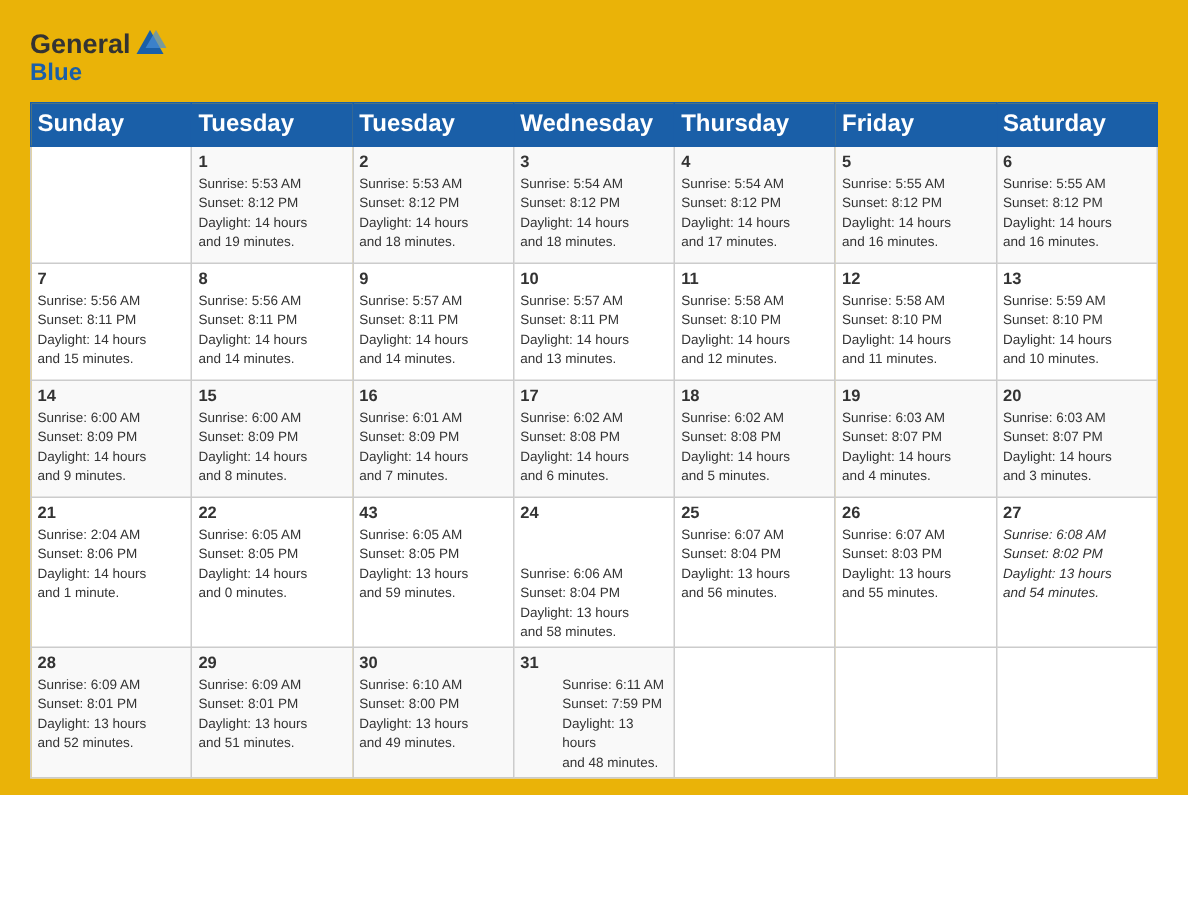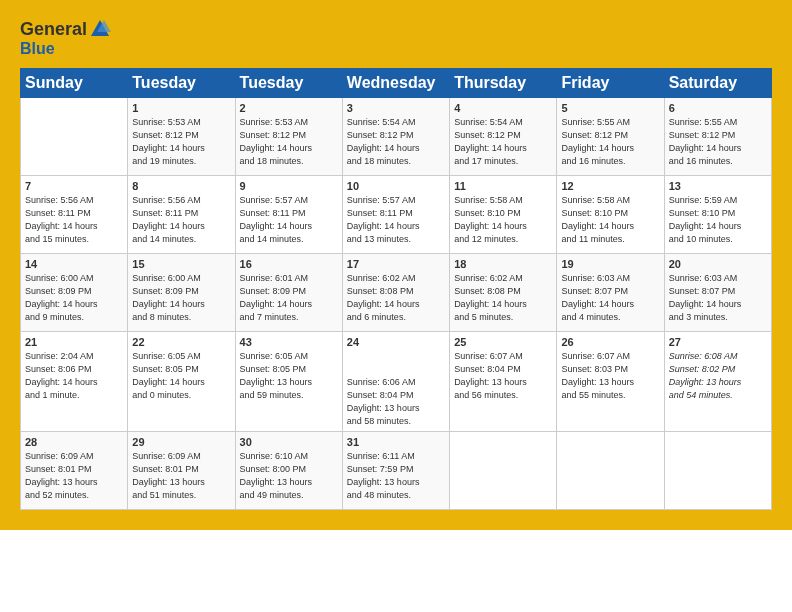--- a/index.html
+++ b/index.html
@@ -349,21 +349,21 @@
           </td>
           <td>
             <span class="day-number">30</span>
             <div class="day-info" style="white-space: pre-line;">Sunrise: 6:10 AM
 Sunset: 8:00 PM
 Daylight: 13 hours
 and 49 minutes.</div>
           </td>
           <td>
             <span class="day-number">31</span>
-            <div class="day-info" style="white-space: pre-line;">Sunrise: 6:11 AM
+            <div class="day-info" style="white-space: pre-line; margin-left: 28px;">Sunrise: 6:11 AM
 Sunset: 7:59 PM
 Daylight: 13 hours
 and 48 minutes.</div>
           </td>
           <td class="empty-cell"></td>
           <td class="empty-cell"></td>
           <td class="empty-cell"></td>
         </tr>
       </tbody>
   </table>

